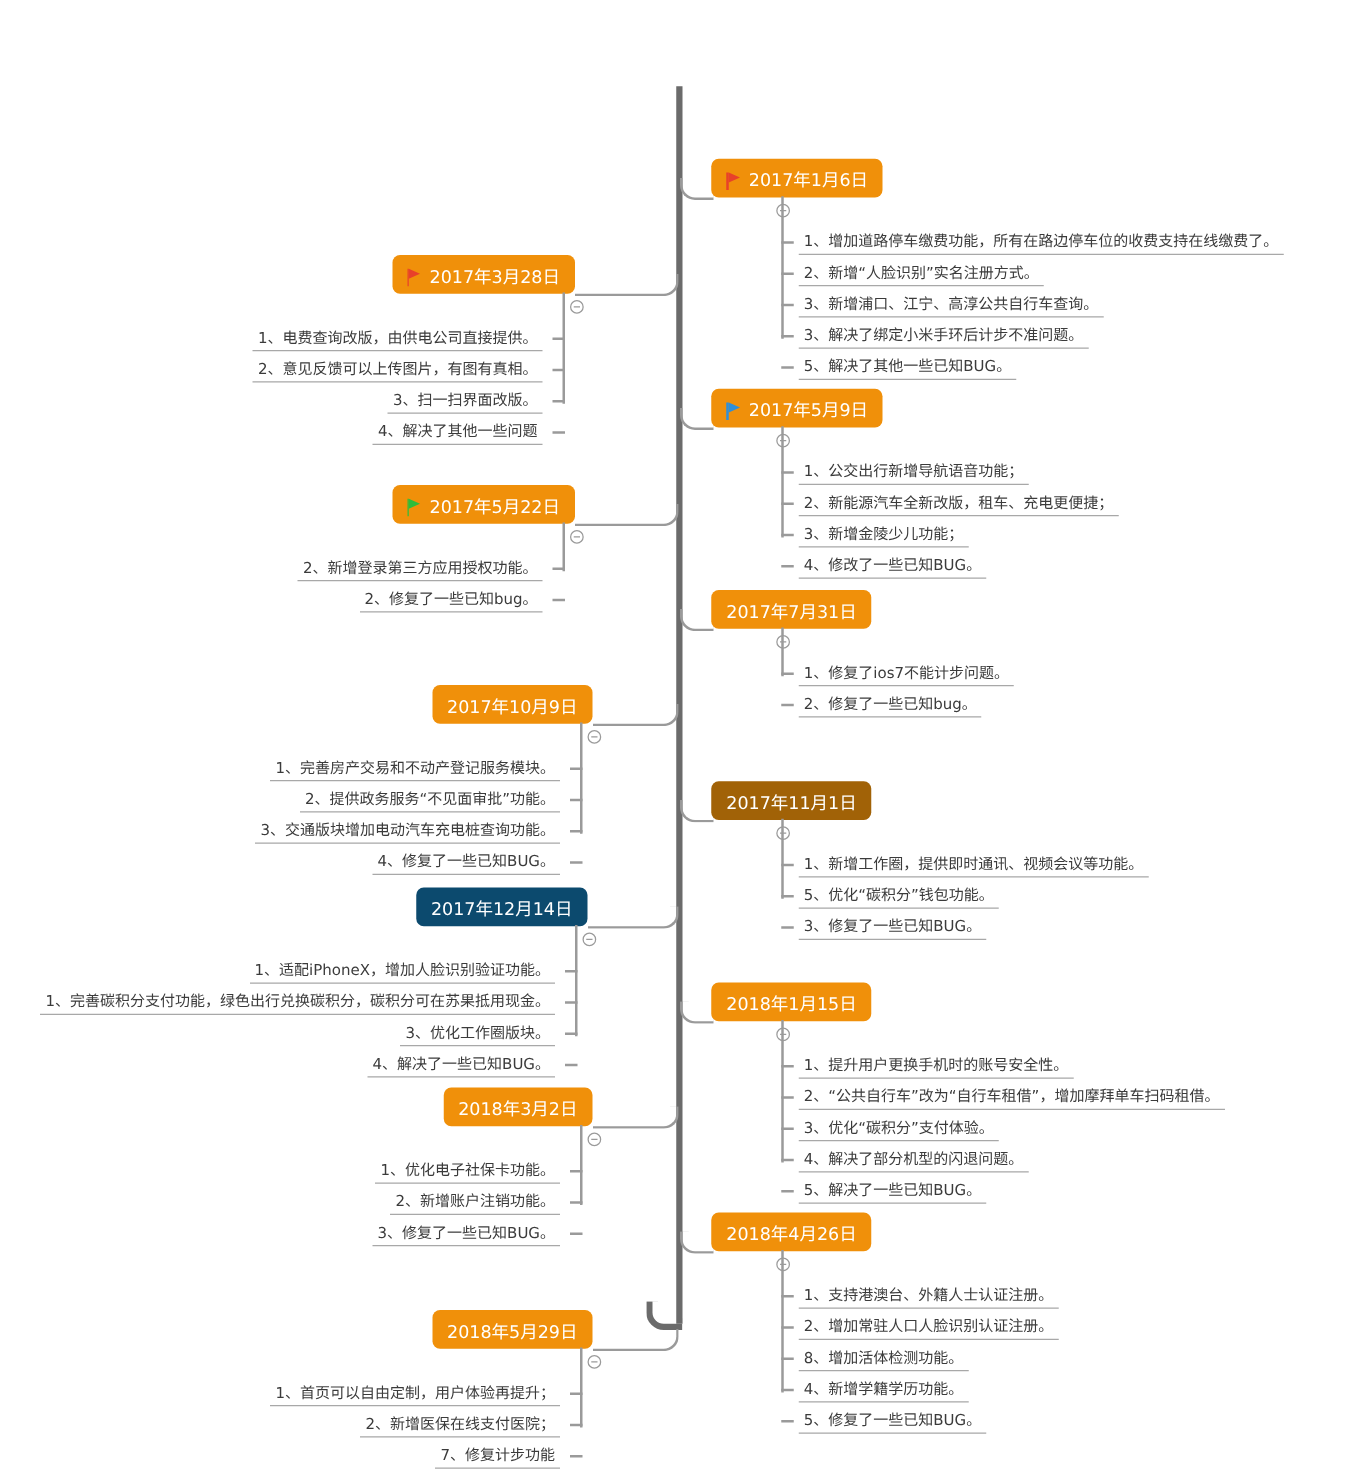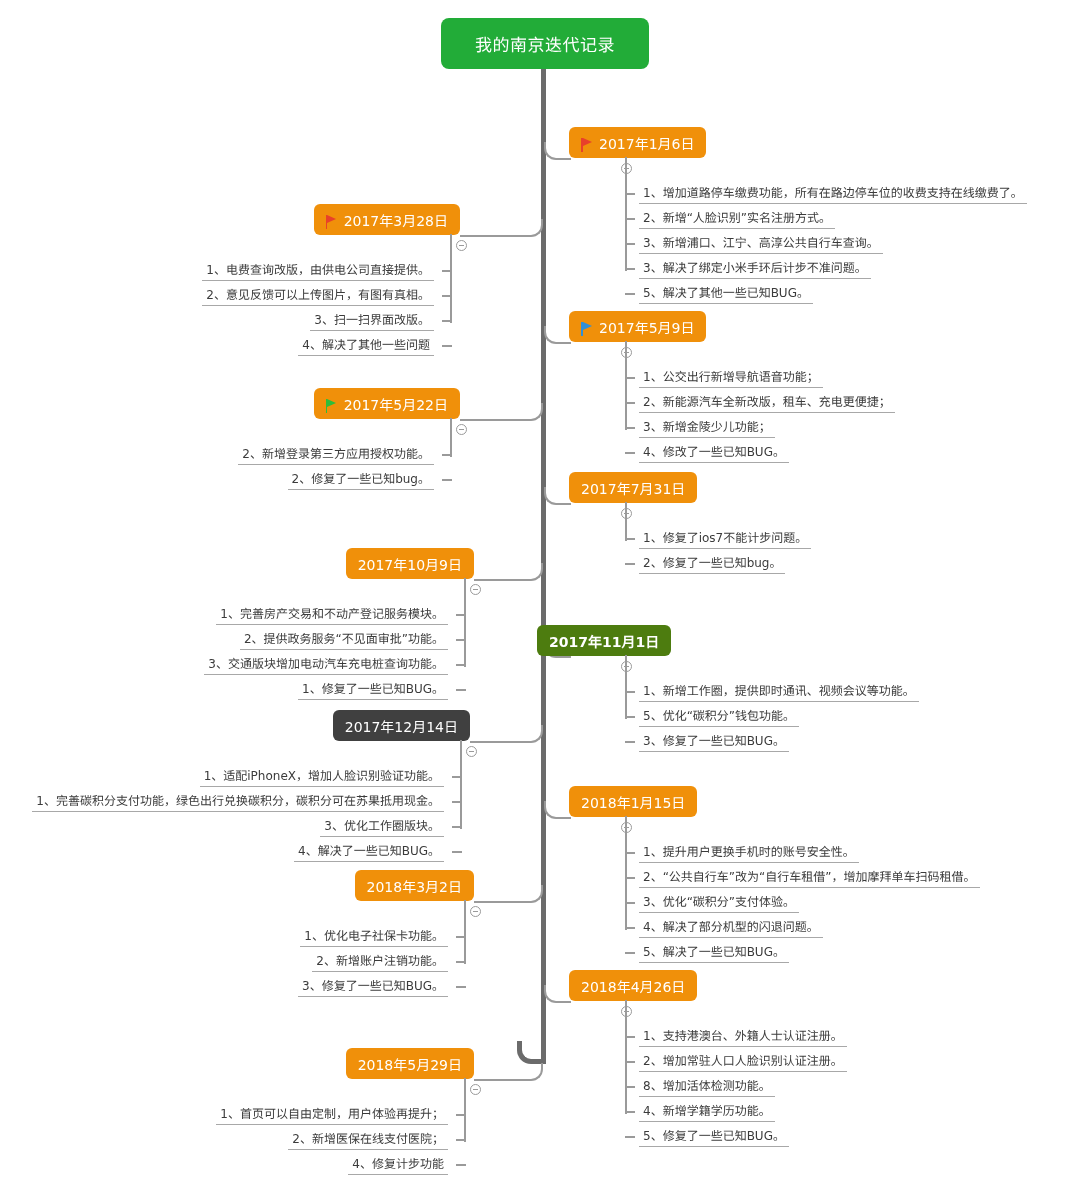--- a/index.html
+++ b/index.html
@@ -160,23 +160,20 @@
   .child-group.to-left .child-hook{
     left:auto;right:0;
     border-left:0;border-right:0;
   }
 </style>
 </head>
 <body>
 
 <div id="map">
 
-  <div class="root-node">
-    <span>我的南京迭代记录</span>
-  </div>
 
   <div class="trunk"></div>
   <div class="trunk-tail"></div>
 
   <div id="branch-layer">
       <div class="connector right" style="left: 544px; width: 27px; top: 142px;"></div>
       <div class="node" style="top: 127px; background: rgb(240, 144, 10); left: 569px;">
         <span class="flag-shape" style="color: rgb(232, 65, 42);"></span>
         <span class="node-label">2017年1月6日</span>
       </div>
@@ -301,45 +298,45 @@
         <div class="child-row">
           <div class="child-hook" style="top: 2px;"></div>
           <div class="child-text">2、提供政务服务“不见面审批”功能。</div>
         </div>
         <div class="child-row">
           <div class="child-hook" style="top: 2px;"></div>
           <div class="child-text">3、交通版块增加电动汽车充电桩查询功能。</div>
         </div>
         <div class="child-row">
           <div class="child-hook" style="top: 2px;"></div>
-          <div class="child-text">1、修复了一些已知BUG。</div>
+          <div class="child-text">4、修复了一些已知BUG。</div>
         </div>
       </div>
       <div class="connector right" style="left: 544px; width: 27px; top: 640px;"></div>
-      <div class="node" style="top: 625px; background: #4d7c0f; left: 537px; font-weight: bold;">
+      <div class="node" style="top: 625px; background: #a16207; left: 569px;">
         <span class="node-label">2017年11月1日</span>
       </div>
       <div class="toggle" style="left: 621px; top: 661px;"></div>
       <div class="child-group to-right" style="top: 679px; left: 625px; height: 75px;">
         <div class="child-spine" style="height: 64px; top: -24px;"></div>
         <div class="child-row">
           <div class="child-hook" style="top: 2px;"></div>
           <div class="child-text">1、新增工作圈，提供即时通讯、视频会议等功能。</div>
         </div>
         <div class="child-row">
           <div class="child-hook" style="top: 2px;"></div>
           <div class="child-text">5、优化“碳积分”钱包功能。</div>
         </div>
         <div class="child-row">
           <div class="child-hook" style="top: 2px;"></div>
           <div class="child-text">3、修复了一些已知BUG。</div>
         </div>
       </div>
       <div class="connector left" style="left: 470px; width: 73px; top: 725px;"></div>
-      <div class="node" style="top: 710px; background: #404040; right: 610px;">
+      <div class="node" style="top: 710px; background: #0c4a6e; right: 610px;">
         <span class="node-label">2017年12月14日</span>
       </div>
       <div class="toggle" style="left: 466px; top: 746px;"></div>
       <div class="child-group to-left" style="top: 764px; right: 618px; height: 100px;">
         <div class="child-spine" style="height: 89px; top: -24px;"></div>
         <div class="child-row">
           <div class="child-hook" style="top: 2px;"></div>
           <div class="child-text">1、适配iPhoneX，增加人脸识别验证功能。</div>
         </div>
         <div class="child-row">
@@ -441,18 +438,18 @@
         <div class="child-row">
           <div class="child-hook" style="top: 2px;"></div>
           <div class="child-text">1、首页可以自由定制，用户体验再提升；</div>
         </div>
         <div class="child-row">
           <div class="child-hook" style="top: 2px;"></div>
           <div class="child-text">2、新增医保在线支付医院；</div>
         </div>
         <div class="child-row">
           <div class="child-hook" style="top: 2px;"></div>
-          <div class="child-text">4、修复计步功能</div>
+          <div class="child-text">7、修复计步功能</div>
         </div>
       </div>
     </div>
 
 </div>
 
 </body></html>

